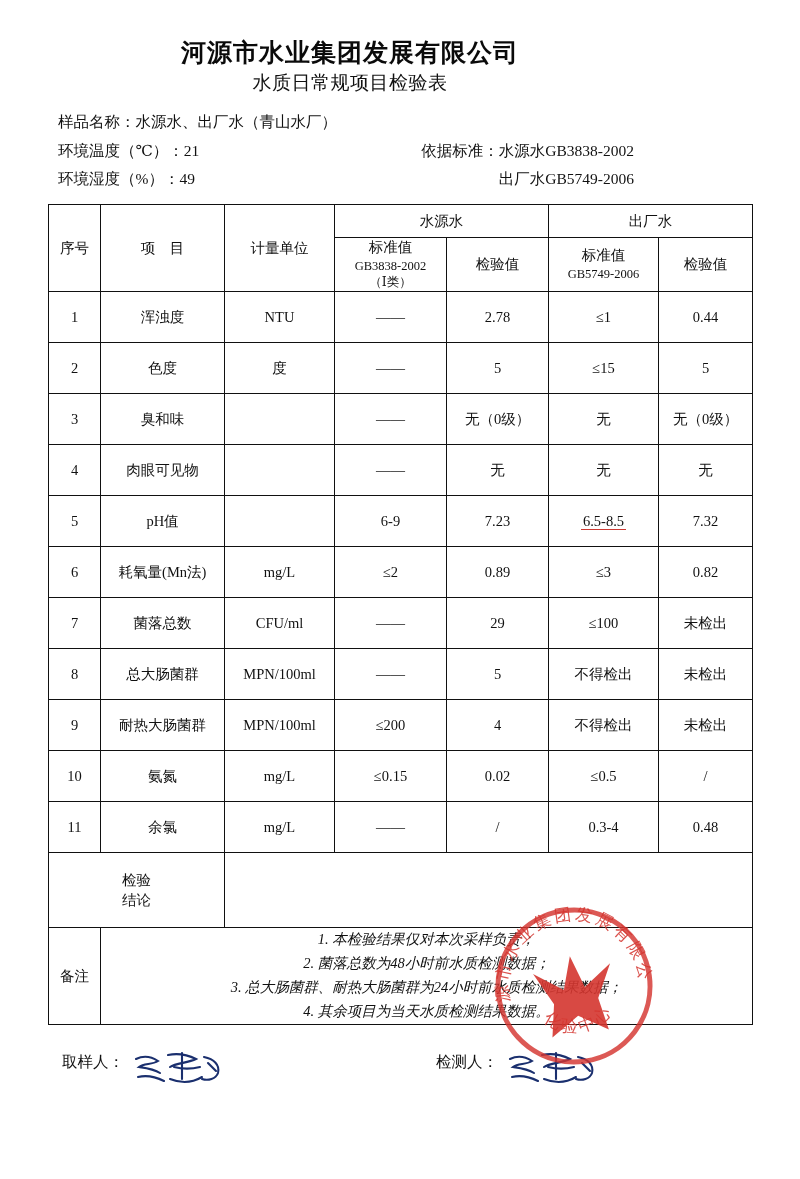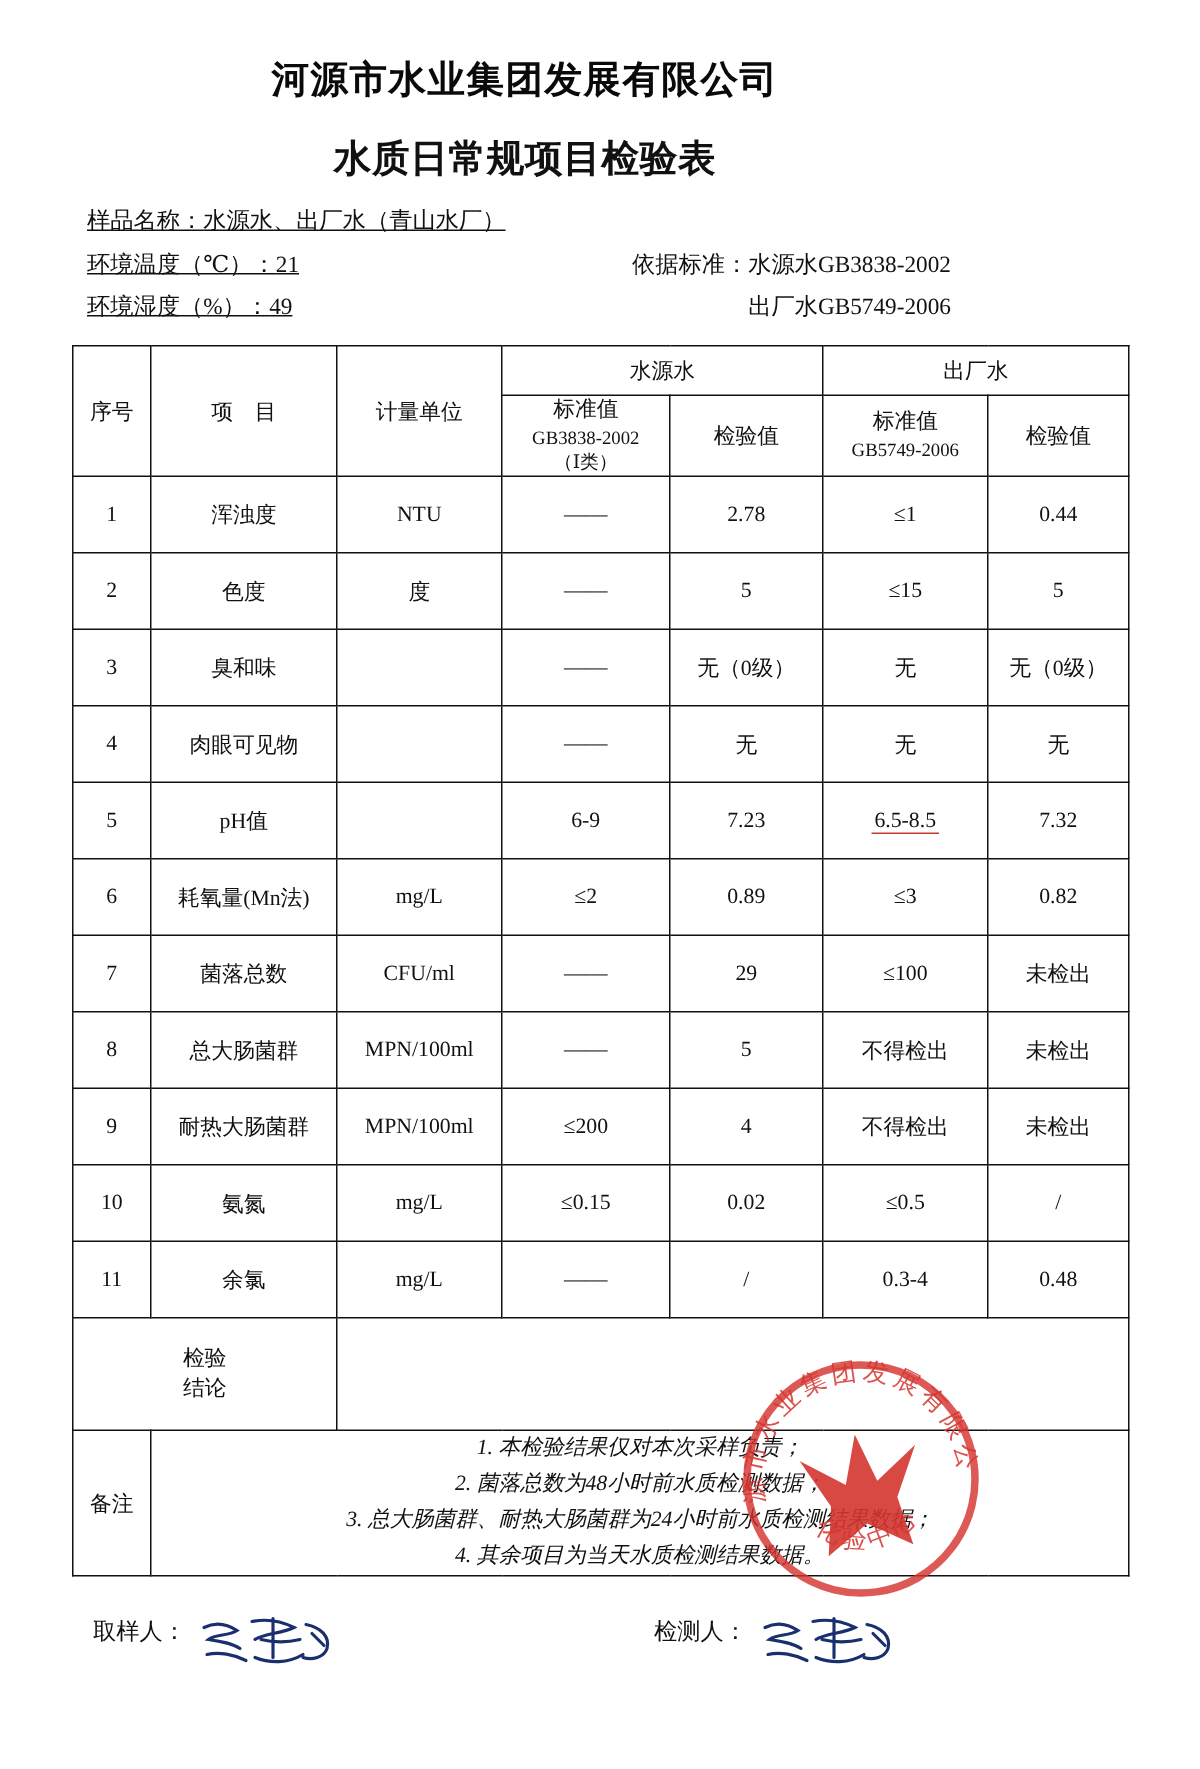--- a/index.html
+++ b/index.html
@@ -25,39 +25,38 @@
   .doc-title {
     text-align: center;
     font-size: 25px;
     font-weight: bold;
     letter-spacing: 1px;
     margin-top: 10px;
     color: #0a0a0a;
   }
   .doc-subtitle {
     text-align: center;
-    font-size: 25px;
-    font-weight: bold;
-    margin-top: 20px;
+    font-size: 19px;
+    font-weight: normal;
+    margin-top: 1px;
     letter-spacing: 0.5px;
   }
   .meta {
     margin-top: 12px;
     font-size: 15.5px;
     line-height: 1.85;
   }
   .meta-row {
     display: flex;
     width: 100%;
     white-space: nowrap;
   }
   .meta-left {
     flex: 0 0 auto;
     padding-left: 10px;
-    text-decoration: underline;
   }
   .meta-right {
     margin-left: auto;
     padding-right: 20px;
   }
   .meta-right.r2 { padding-right: 18px; }
   .meta-right.r3 { padding-right: 18px; }
   table.sheet {
     width: 704px;
     border-collapse: collapse;

